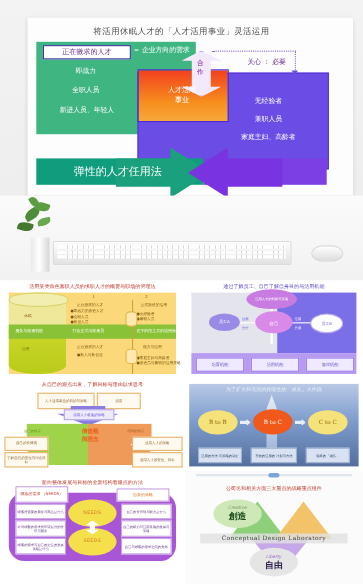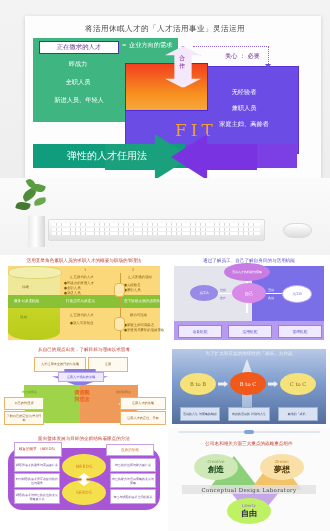--- a/index.html
+++ b/index.html
@@ -195,22 +195,22 @@
       <div class="dotarrow"></div>
       <div class="care">关心 ： 必要</div>
 
       <div class="ptext" style="left:176px;top:72px;width:86px;">无经验者</div>
       <div class="ptext" style="left:176px;top:88px;width:86px;">兼职人员</div>
       <div class="ptext" style="left:168px;top:104px;width:102px;">家庭主妇、高龄者</div>
 
       <div class="orange-box"></div>
       <div class="coop"></div>
       <div class="coop-label">合<br>作</div>
-
-      <div class="fit">FIT</div>
+      <div class="core-label">人才活用<br>事业</div>
+
 
       <div class="band-green"></div>
       <div class="band-purple"></div>
       <div class="arrow-g"></div>
       <div class="arrow-p"></div>
       <div class="band-txt" style="left:16px;width:132px;text-align:center;">弹性的人才任用法</div>
     </div>
   </div>
 
   <div class="photo">
@@ -337,25 +337,21 @@
       <div class="scrolltrack"></div>
       <div class="scrollthumb"></div>
       <div class="mini-title" style="top:13px;color:#c0392b;">公司名和相关方面三大重点的战略重点组件</div>
       <div class="br-tri" style="left:40px;top:28px;border-left:26px solid transparent;border-right:26px solid transparent;border-bottom:34px solid #8ed07a;"></div>
       <div class="br-tri" style="left:82px;top:28px;border-left:26px solid transparent;border-right:26px solid transparent;border-bottom:34px solid #f2c368;"></div>
       <div class="br-tri" style="left:61px;top:62px;border-left:26px solid transparent;border-right:26px solid transparent;border-top:32px solid #c6a8e8;"></div>
       <div class="br-oval" style="left:26px;top:26px;width:44px;height:26px;background:#cfe8b8;">
         <span class="br-en" style="color:#7a9c5a;">Creative</span>
         <span class="br-cn" style="color:#1a4a1a;">創造</span>
       </div>
-      <div class="br-oval" style="left:92px;top:26px;width:44px;height:26px;background:#f8e0a8;">
-        <span class="br-en" style="color:#c08a20;">Dream</span>
-        <span class="br-cn" style="color:#4a3200;">夢想</span>
-      </div>
       <div class="br-band">Conceptual Design Laboratory</div>
-      <div class="br-oval" style="left:59px;top:70px;width:44px;height:26px;background:#bef264;text-align:center;">
+      <div class="br-oval" style="left:59px;top:70px;width:44px;height:26px;background:#e5e5e5;text-align:center;">
         <span class="br-en" style="color:#9a6ac8;">Liberty</span>
         <span class="br-cn" style="color:#2a1a4a;">自由</span>
       </div>
     </div>
 
   </div>
 </div>
 
 </body></html>

